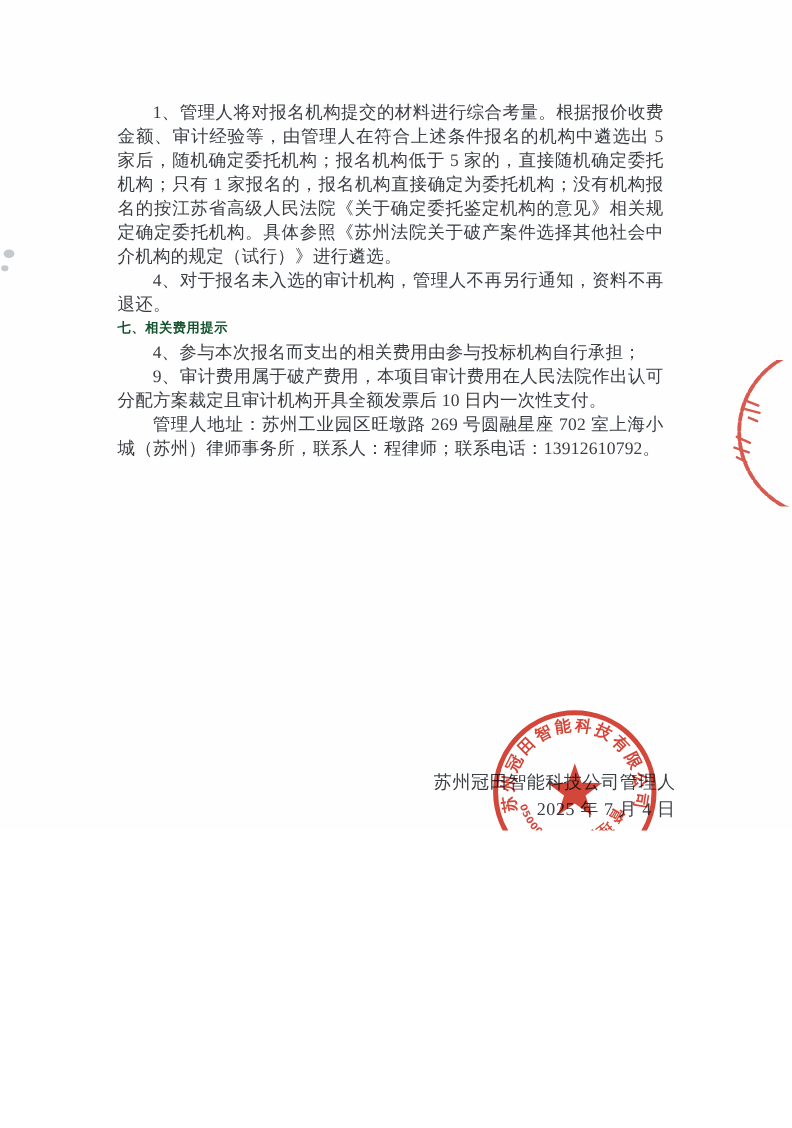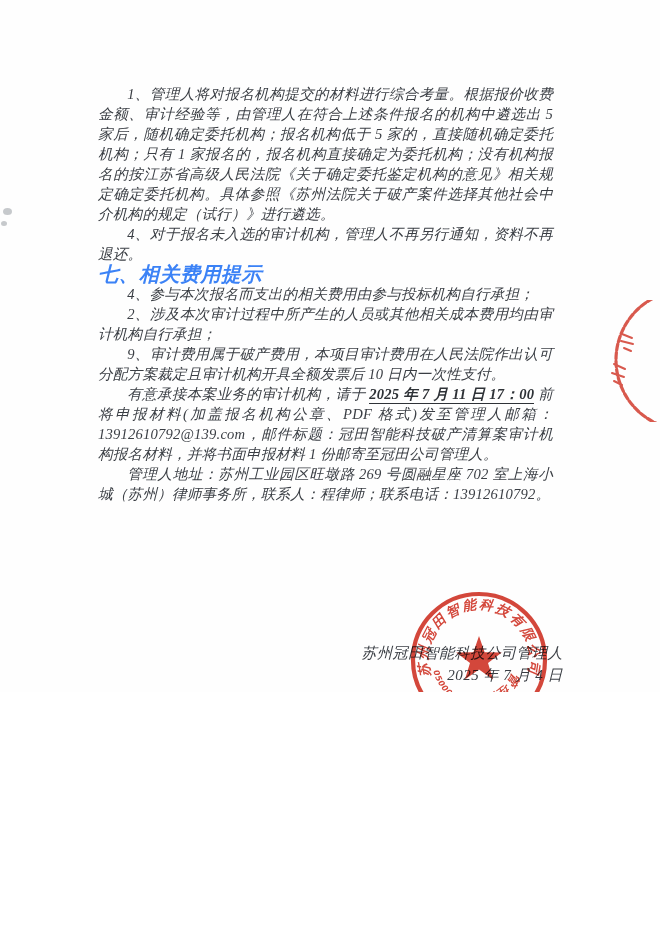--- a/index.html
+++ b/index.html
@@ -2,30 +2,30 @@
 <html><head>
 <meta charset="utf-8">
 <style>
   html, body { margin:0; padding:0; }
   body {
     width:660px; height:940px; background:#ffffff;
     font-family:"Liberation Serif","DejaVu Serif",serif;
   }
   .page {
     position:relative; width:660px; height:692px;
-    background:#fefefe; overflow:hidden; color:#3a3e44;font-style:italic;
+    background:#fefefe; overflow:hidden; color:#3a3e44;
   }
   .content {
     position:absolute; left:98px; top:84px; width:455px;
     font-size:14.6px; line-height:20px; text-align:justify;
     letter-spacing:0.2px;
   }
   p.para { margin:0; text-indent:2em; }
   h2.sec {
-    margin:0; font-size:20px; font-weight:bold; color:#3b82f6;
+    margin:0; font-size:11px; font-weight:bold; color:#14532d;
     letter-spacing:0.5px;
   }
   .h7 { margin-top:10px; }
   .h8 { margin-top:9px; }
   .deadline {
     font-weight:bold; color:#2e3237;
     border-bottom:1.6px solid #2e3237; padding-bottom:1px;
   }
   .signature {
     position:absolute; top:642px; right:97px; text-align:right;
@@ -51,26 +51,22 @@
 <body>
 
 <div class="page">
 
   <div class="content">
     <p class="para">1、管理人将对报名机构提交的材料进行综合考量。根据报价收费金额、审计经验等，由管理人在符合上述条件报名的机构中遴选出 5 家后，随机确定委托机构；报名机构低于 5 家的，直接随机确定委托机构；只有 1 家报名的，报名机构直接确定为委托机构；没有机构报名的按江苏省高级人民法院《关于确定委托鉴定机构的意见》相关规定确定委托机构。具体参照《苏州法院关于破产案件选择其他社会中介机构的规定（试行）》进行遴选。</p>
     <p class="para">4、对于报名未入选的审计机构，管理人不再另行通知，资料不再退还。</p>
 
     <h2 class="sec h7">七、相关费用提示</h2>
     <p class="para">4、参与本次报名而支出的相关费用由参与投标机构自行承担；</p>
-    <p class="para">2、涉及本次审计过程中所产生的人员或其他相关成本费用均由审计机构自行承担；</p>
     <p class="para">9、审计费用属于破产费用，本项目审计费用在人民法院作出认可分配方案裁定且审计机构开具全额发票后 10 日内一次性支付。</p>
 
-    <p class="para">
-      <span>有意承接本案业务的审计机构，请于 </span><span class="deadline">2025 年 7 月 11 日 17：00</span><span> 前将申报材料(加盖报名机构公章、PDF 格式)发至管理人邮箱：13912610792@139.com，邮件标题：冠田智能科技破产清算案审计机构报名材料，并将书面申报材料 1 份邮寄至冠田公司管理人。</span>
-    </p>
     <p class="para">管理人地址：苏州工业园区旺墩路 269 号圆融星座 702 室上海小城（苏州）律师事务所，联系人：程律师；联系电话：13912610792。</p>
   </div>
 
   <div class="signature">
     <div>苏州冠田智能科技公司管理人</div>
     <div>2025 年 7 月 4 日</div>
   </div>
 
   <svg class="seal" viewBox="0 0 150 150" xmlns="http://www.w3.org/2000/svg">
     <defs>

